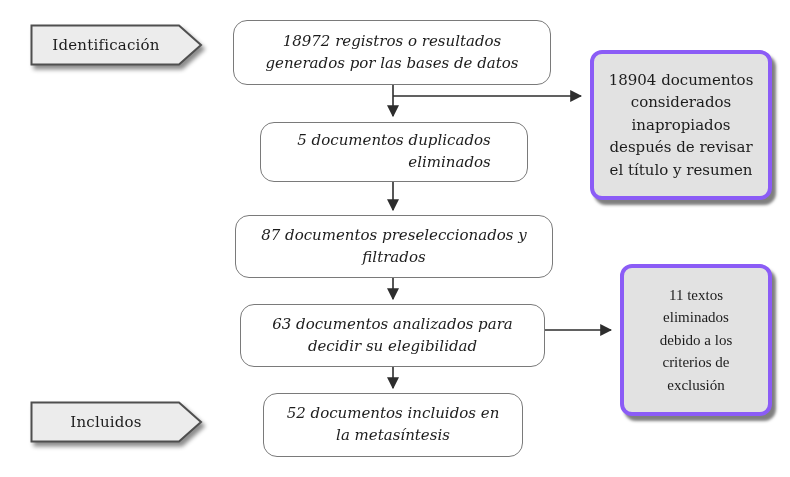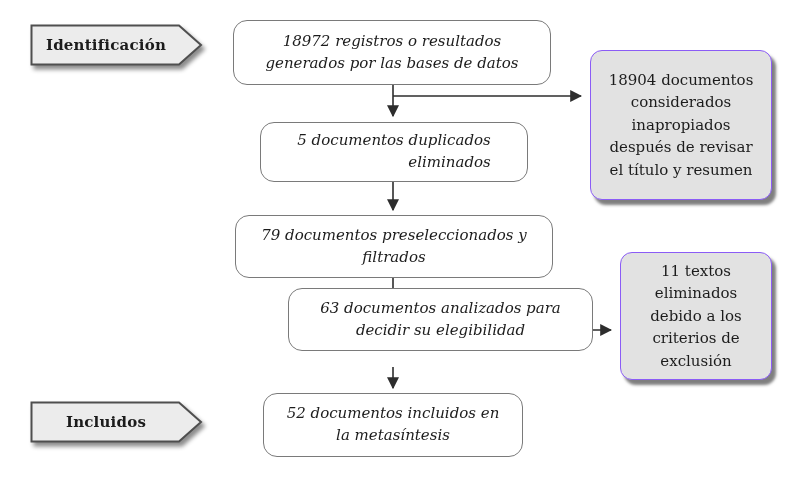--- a/index.html
+++ b/index.html
@@ -27,21 +27,20 @@
   .stage svg { position: absolute; left: 0; top: 0; }
   .stage .stage-label {
     position: absolute;
     left: 0; top: 0;
     width: 152px; height: 100%;
     display: flex;
     align-items: center;
     justify-content: center;
     font-size: 15px;
     letter-spacing: 0.2px;
-    font-weight: bold;
   }
   
   .flow-box {
     position: absolute;
     box-sizing: border-box;
     background: #ffffff;
     border: 1.5px solid #7a7a7a;
     border-radius: 14px;
     display: flex;
     align-items: center;
@@ -51,21 +50,21 @@
     line-height: 1.45;
     white-space: pre-line;
     padding: 2px 8px;
     font-style: italic;
   }
   
   .side-box {
     position: absolute;
     box-sizing: border-box;
     background: #e2e2e2;
-    border: 1px solid #8b5cf6;
+    border: 4px solid #8b5cf6;
     border-radius: 12px;
     box-shadow: 4px 5px 3px rgba(0,0,0,0.5);
     display: flex;
     align-items: center;
     justify-content: center;
     text-align: center;
     font-size: 15px;
     line-height: 1.5;
     white-space: pre-line;
     padding: 2px 4px;
@@ -112,34 +111,34 @@
     </svg>
     <span class="stage-label">Incluidos</span>
   </div>
 
   <div class="flow-box" style="left:233px; top:20px;  width:318px; height:65px;">18972 registros o resultados
 generados por las bases de datos</div>
 
   <div class="flow-box" style="left:260px; top:122px; width:268px; height:60px;text-align:right;">5 documentos duplicados
 eliminados</div>
 
-  <div class="flow-box" style="left:235px; top:215px; width:318px; height:63px;">79 documentos preseleccionados y
+  <div class="flow-box" style="left:235px; top:215px; width:318px; height:63px;">87 documentos preseleccionados y
 filtrados</div>
 
-  <div class="flow-box" style="left:240px; top:288px; width:305px; height:63px;margin-left:48px;">63 documentos analizados para
+  <div class="flow-box" style="left:240px; top:304px; width:305px; height:63px;">63 documentos analizados para
 decidir su elegibilidad</div>
 
   <div class="flow-box" style="left:263px; top:393px; width:260px; height:64px;">52 documentos incluidos en
 la metasíntesis</div>
 
   <div class="side-box" style="left:590px; top:50px;  width:182px; height:150px;">18904 documentos
 considerados
 inapropiados
 después de revisar
 el título y resumen</div>
 
-  <div class="side-box" style="left:620px; top:252px; width:152px; height:128px;">11 textos
+  <div class="side-box" style="left:620px; top:264px; width:152px; height:152px;font-family:Liberation Serif, serif;">11 textos
 eliminados
 debido a los
 criterios de
 exclusión</div>
 
 </div>
 
 </body></html>

